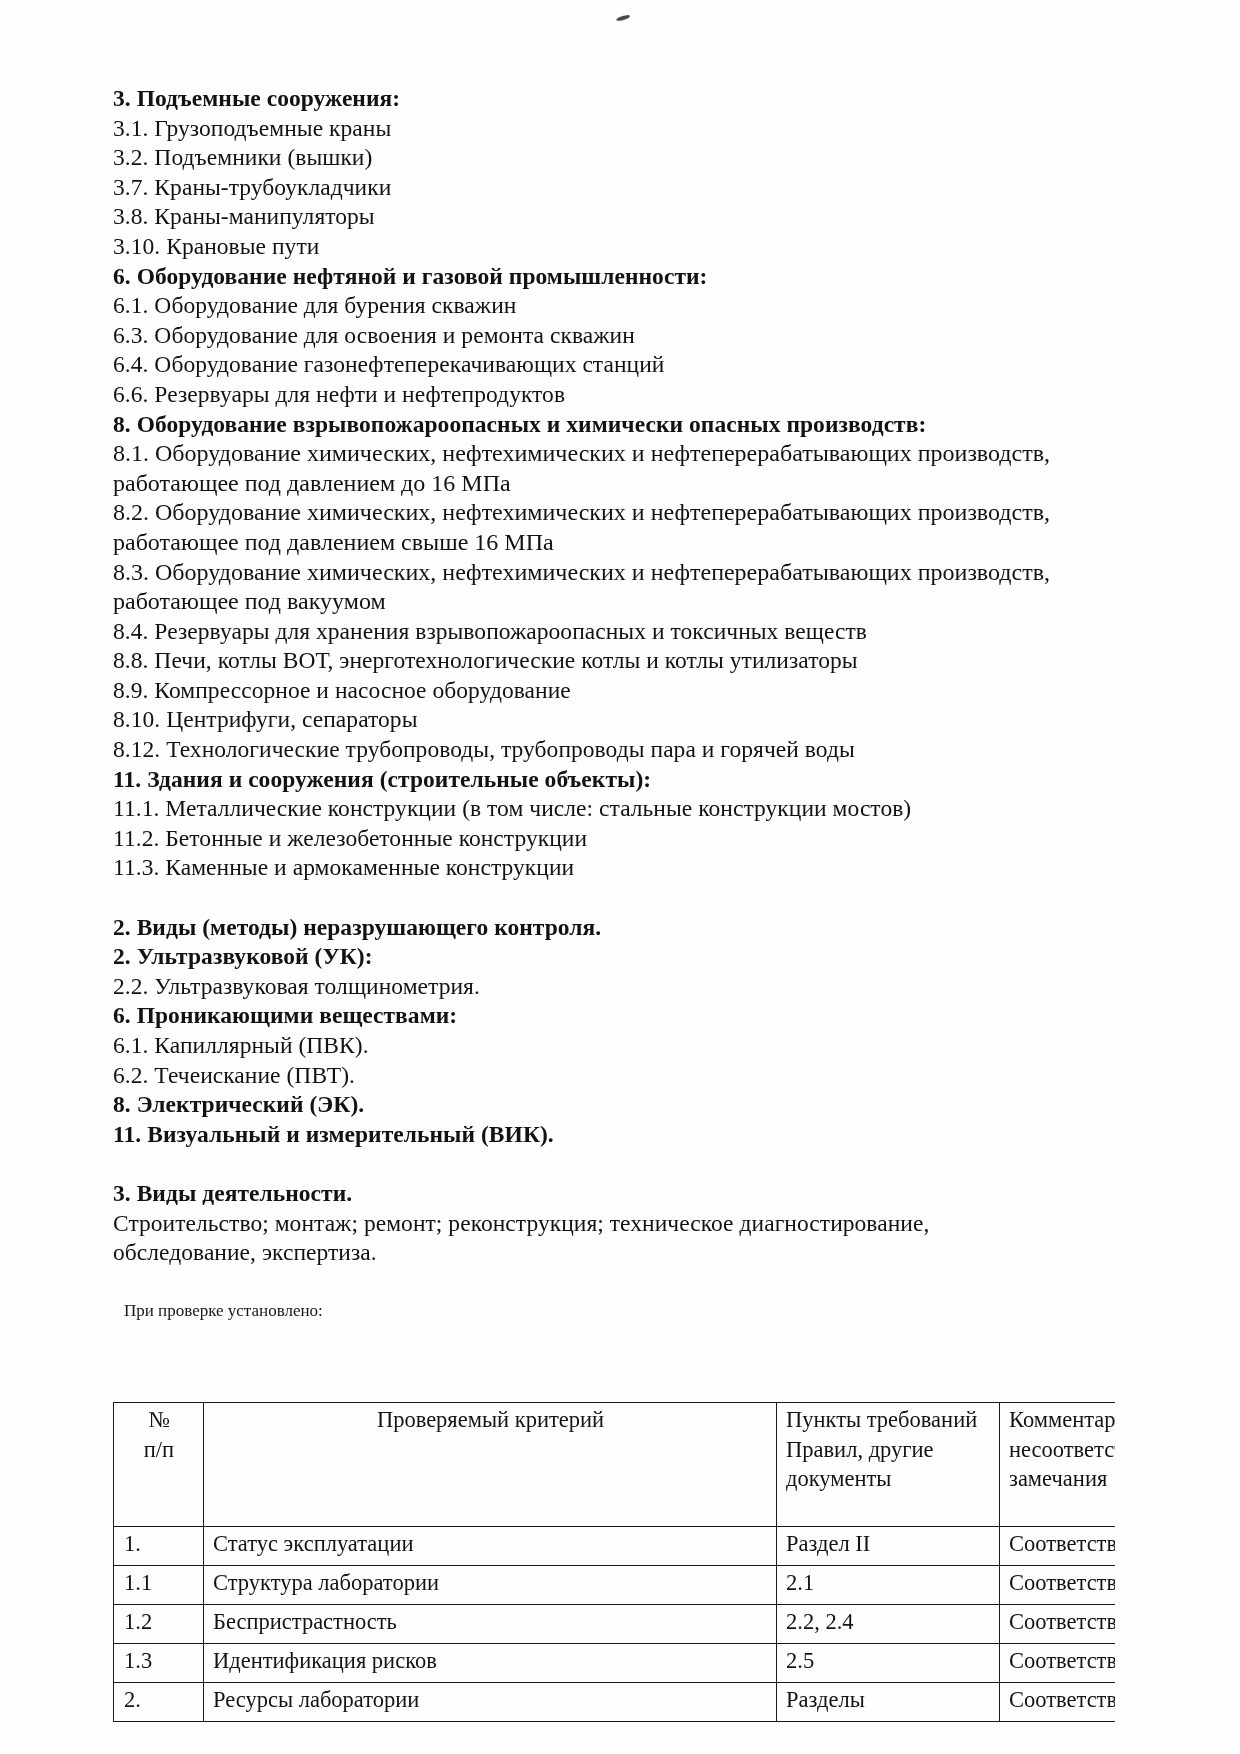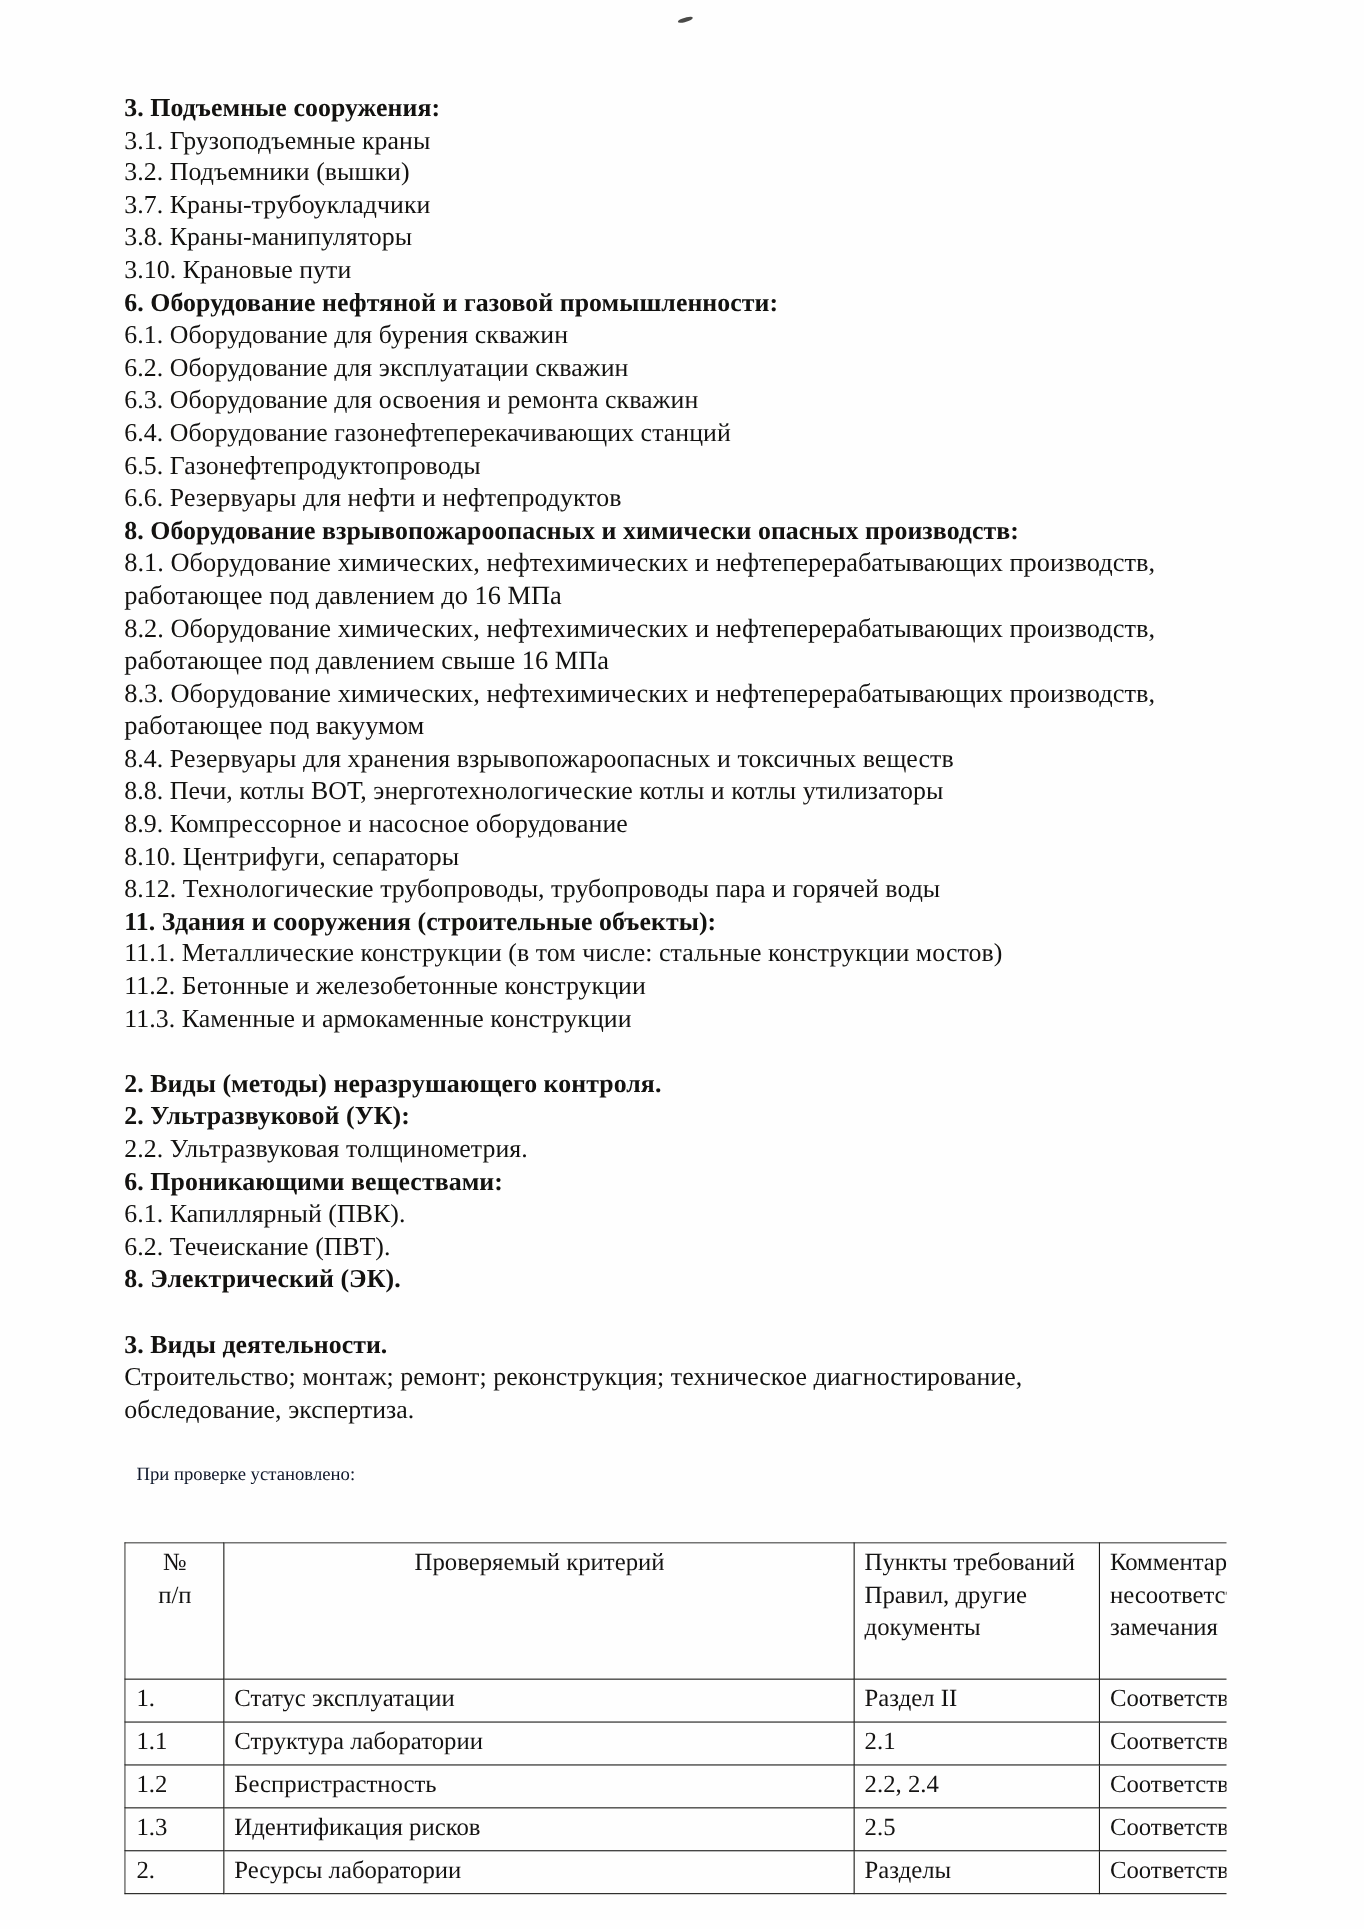--- a/index.html
+++ b/index.html
@@ -129,24 +129,22 @@
 
     <div>
       <div class="line b">3. Подъемные сооружения:</div>
       <div class="line">3.1. Грузоподъемные краны</div>
       <div class="line">3.2. Подъемники (вышки)</div>
       <div class="line">3.7. Краны-трубоукладчики</div>
       <div class="line">3.8. Краны-манипуляторы</div>
       <div class="line">3.10. Крановые пути</div>
       <div class="line b">6. Оборудование нефтяной и газовой промышленности:</div>
       <div class="line">6.1. Оборудование для бурения скважин</div>
-      <div class="line">6.2. Оборудование для эксплуатации скважин</div>
       <div class="line">6.3. Оборудование для освоения и ремонта скважин</div>
       <div class="line">6.4. Оборудование газонефтеперекачивающих станций</div>
-      <div class="line">6.5. Газонефтепродуктопроводы</div>
       <div class="line">6.6. Резервуары для нефти и нефтепродуктов</div>
       <div class="line b">8. Оборудование взрывопожароопасных и химически опасных производств:</div>
       <div class="wrapline">8.1. Оборудование химических, нефтехимических и нефтеперерабатывающих производств, работающее под давлением до 16 МПа</div>
       <div class="wrapline">8.2. Оборудование химических, нефтехимических и нефтеперерабатывающих производств, работающее под давлением свыше 16 МПа</div>
       <div class="wrapline">8.3. Оборудование химических, нефтехимических и нефтеперерабатывающих производств, работающее под вакуумом</div>
       <div class="line">8.4. Резервуары для хранения взрывопожароопасных и токсичных веществ</div>
       <div class="line">8.8. Печи, котлы ВОТ, энерготехнологические котлы и котлы утилизаторы</div>
       <div class="line">8.9. Компрессорное и насосное оборудование</div>
       <div class="line">8.10. Центрифуги, сепараторы</div>
       <div class="line">8.12. Технологические трубопроводы, трубопроводы пара и горячей воды</div>
@@ -159,20 +157,21 @@
     <div class="gap"></div>
 
     <div>
       <div class="line b">2. Виды (методы) неразрушающего контроля.</div>
       <div class="line b">2. Ультразвуковой (УК):</div>
       <div class="line">2.2. Ультразвуковая толщинометрия.</div>
       <div class="line b">6. Проникающими веществами:</div>
       <div class="line">6.1. Капиллярный (ПВК).</div>
       <div class="line">6.2. Течеискание (ПВТ).</div>
       <div class="line b">8. Электрический (ЭК).</div>
+      <div class="line b">11. Визуальный и измерительный (ВИК).</div>
     </div>
 
     <div class="gap"></div>
 
     <div>
       <div class="line b">3. Виды деятельности.</div>
       <div class="line">Строительство;  монтаж;  ремонт;  реконструкция;  техническое  диагностирование,</div>
       <div class="line">обследование, экспертиза.</div>
     </div>
 

